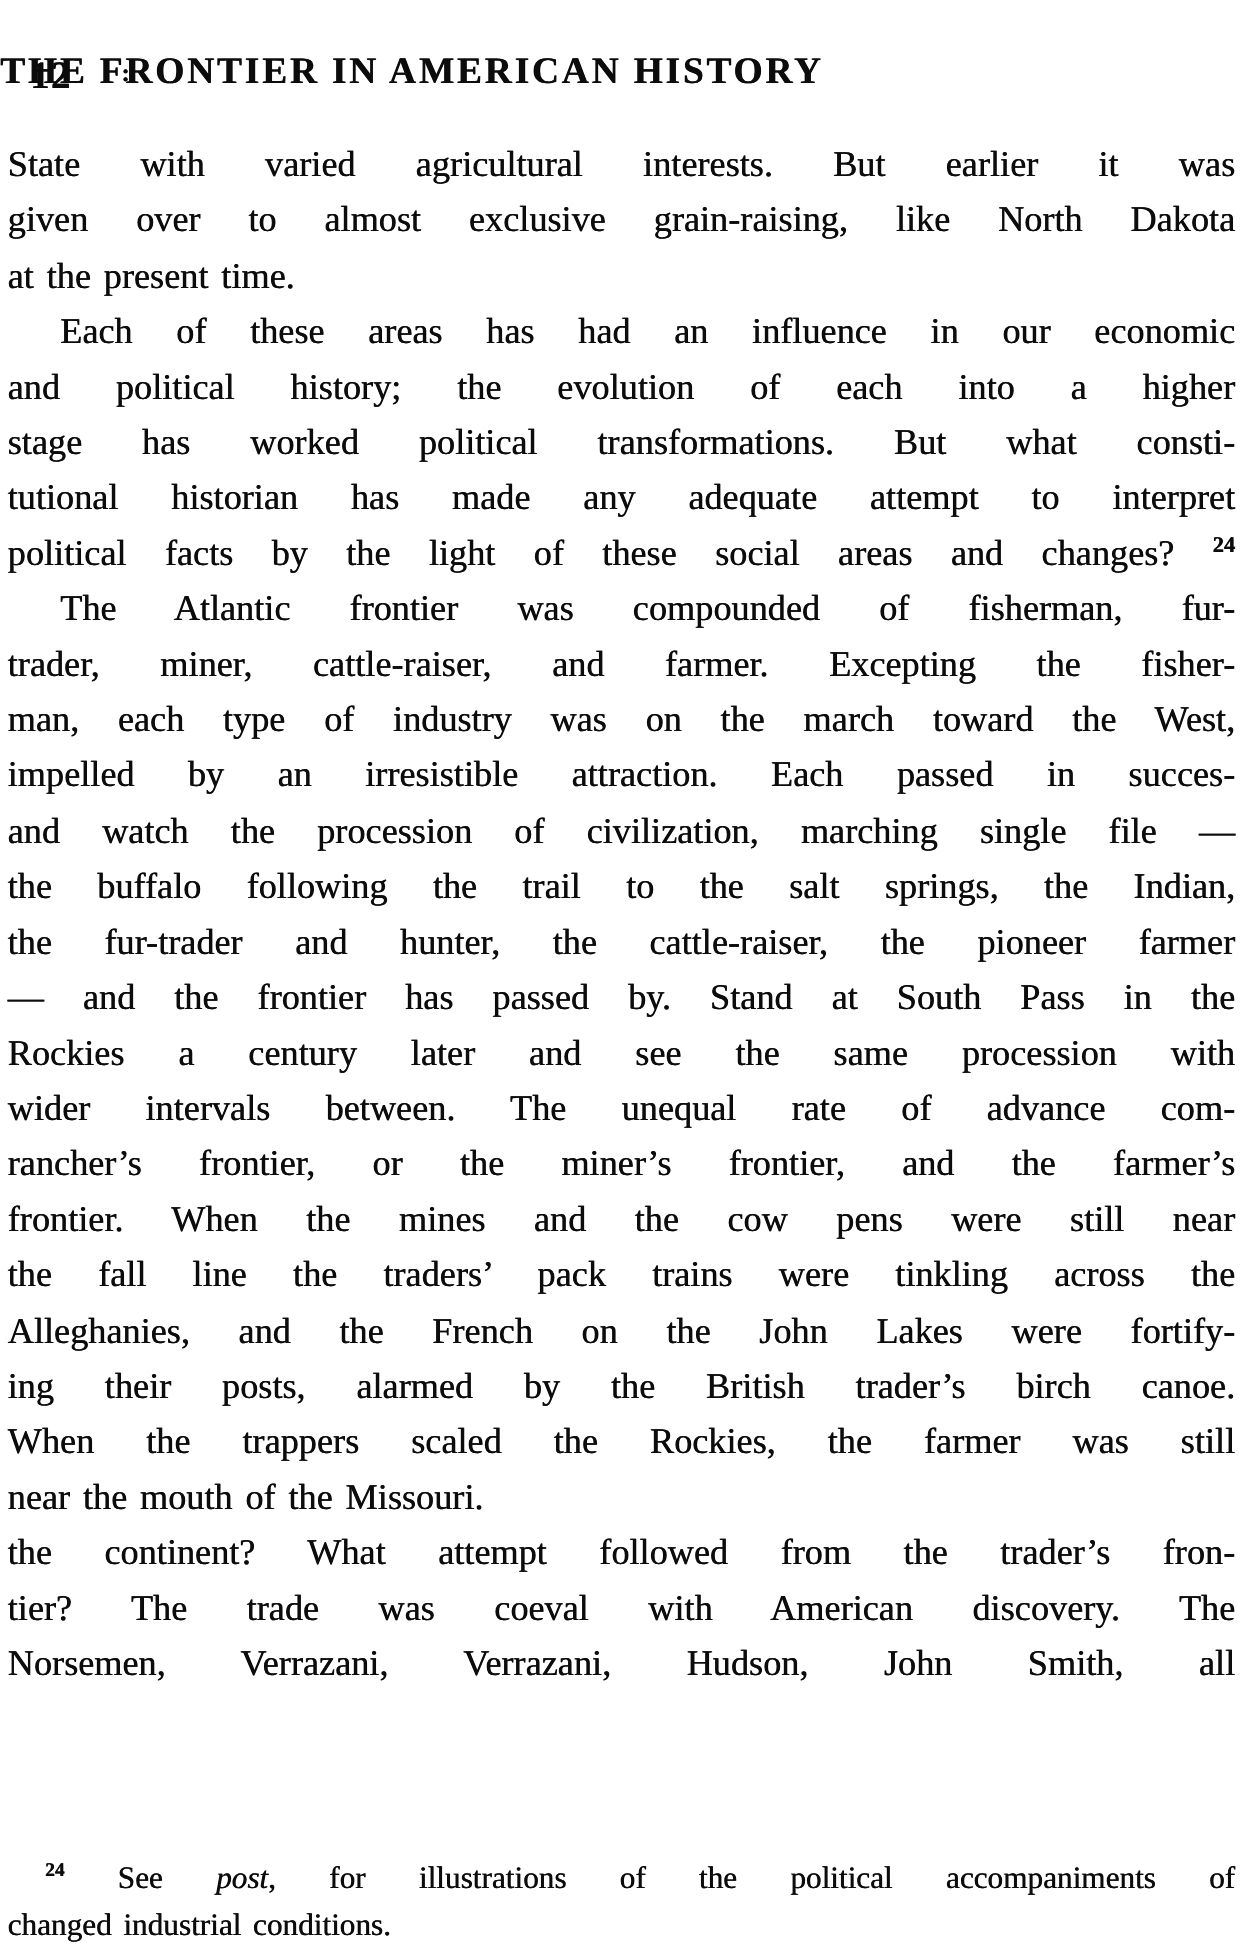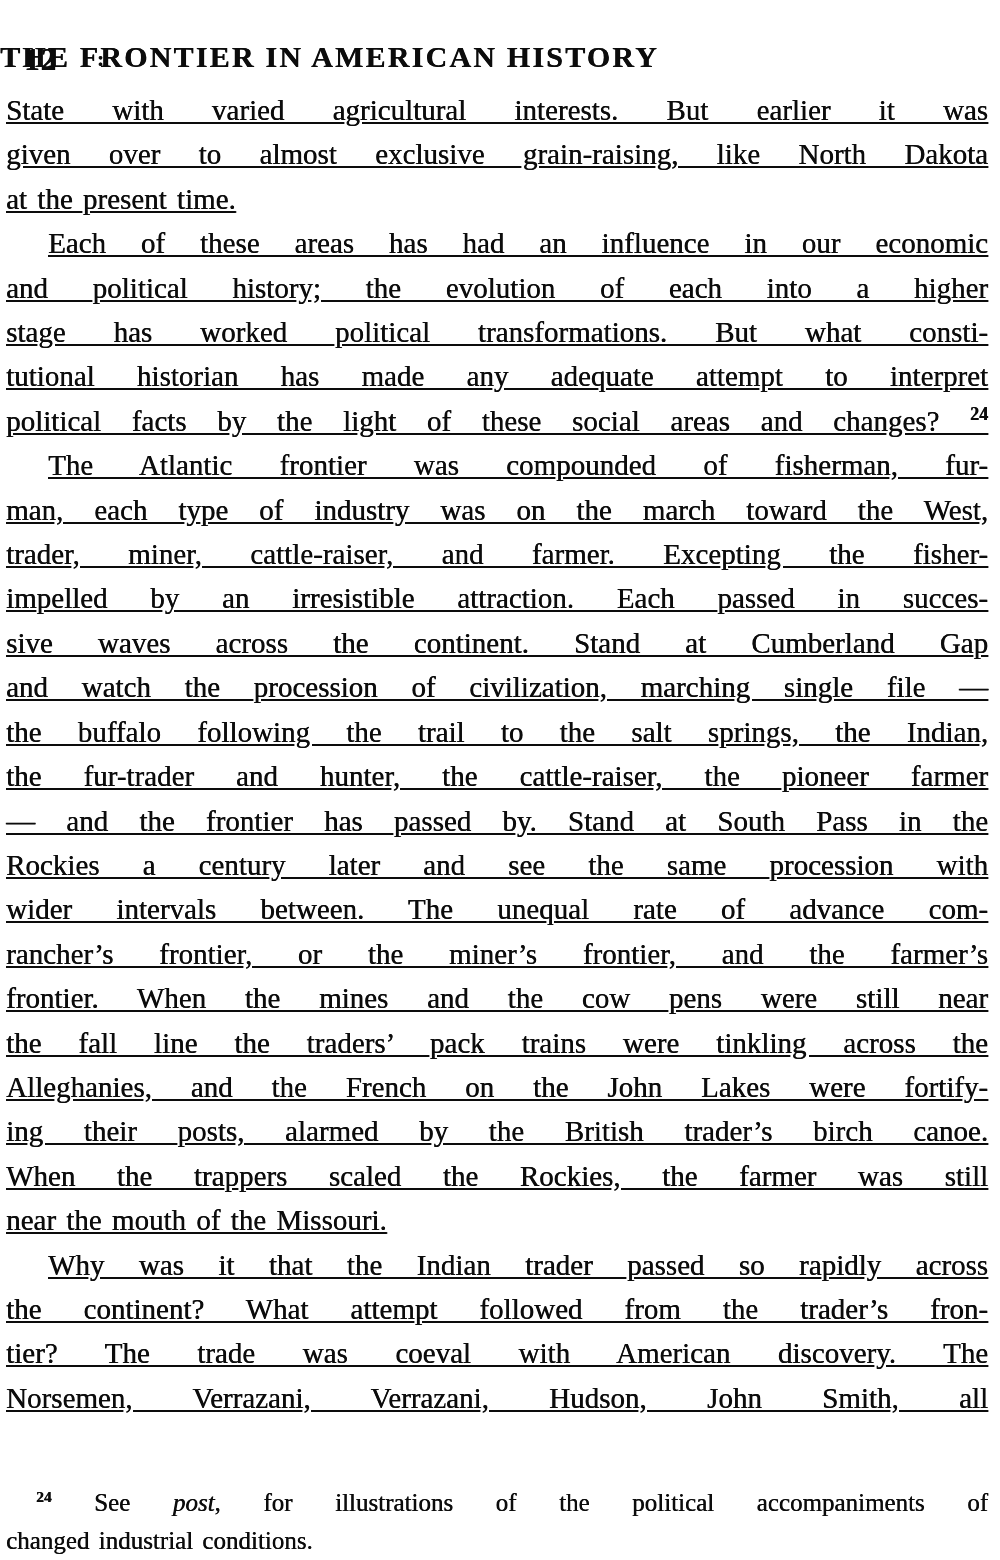--- a/index.html
+++ b/index.html
@@ -38,24 +38,23 @@
   }
   .speck {
     position: absolute;
     left: 97px;
     top: 48px;
     font-size: 20px;
     font-weight: bold;
   }
   .body {
     position: absolute;
-    top: 88px;
+    top: 110px;
     left: 6px;
     width: 982px;
-    text-decoration: underline;
   }
   .line {
     font-size: 29px;
     line-height: 44.4px;
     word-spacing: 3px;
     text-align: justify;
     text-align-last: justify;
   }
   .line.indent { text-indent: 42px; }
   .line.end { text-align-last: left; }
@@ -94,38 +93,36 @@
   <div class="body" id="body-lines">
       <div class="line"><span>State with varied agricultural interests.  But earlier it was</span></div>
       <div class="line"><span>given over to almost exclusive grain-raising, like North Dakota</span></div>
       <div class="line end"><span>at the present time.</span></div>
       <div class="line indent"><span>Each of these areas has had an influence in our economic</span></div>
       <div class="line"><span>and political history; the evolution of each into a higher</span></div>
       <div class="line"><span>stage has worked political transformations.  But what consti-</span></div>
       <div class="line"><span>tutional historian has made any adequate attempt to interpret</span></div>
       <div class="line"><span>political facts by the light of these social areas and changes? </span><span class="sup">24</span></div>
       <div class="line indent"><span>The Atlantic frontier was compounded of fisherman, fur-</span></div>
+      <div class="line"><span>trader, miner, cattle-raiser, and farmer.  Excepting the fisher-</span></div>
       <div class="line"><span>man, each type of industry was on the march toward the West,</span></div>
-      <div class="line"><span>trader, miner, cattle-raiser, and farmer.  Excepting the fisher-</span></div>
       <div class="line"><span>impelled by an irresistible attraction.  Each passed in succes-</span></div>
-      <div class="line"><span>sive waves across the continent.  Stand at Cumberland Gap</span></div>
       <div class="line"><span>and watch the procession of civilization, marching single file —</span></div>
       <div class="line"><span>the buffalo following the trail to the salt springs, the Indian,</span></div>
       <div class="line"><span>the fur-trader and hunter, the cattle-raiser, the pioneer farmer</span></div>
       <div class="line"><span>— and the frontier has passed by.  Stand at South Pass in the</span></div>
       <div class="line"><span>Rockies a century later and see the same procession with</span></div>
       <div class="line"><span>wider intervals between.  The unequal rate of advance com-</span></div>
       <div class="line"><span>rancher’s frontier, or the miner’s frontier, and the farmer’s</span></div>
       <div class="line"><span>frontier.  When the mines and the cow pens were still near</span></div>
       <div class="line"><span>the fall line the traders’ pack trains were tinkling across the</span></div>
       <div class="line"><span>Alleghanies, and the French on the John Lakes were fortify-</span></div>
       <div class="line"><span>ing their posts, alarmed by the British trader’s birch canoe.</span></div>
       <div class="line"><span>When the trappers scaled the Rockies, the farmer was still</span></div>
       <div class="line end"><span>near the mouth of the Missouri.</span></div>
-      <div class="line indent"><span>Why was it that the Indian trader passed so rapidly across</span></div>
       <div class="line"><span>the continent?  What attempt followed from the trader’s fron-</span></div>
       <div class="line"><span>tier?  The trade was coeval with American discovery.  The</span></div>
       <div class="line"><span>Norsemen, Verrazani, Verrazani, Hudson, John Smith, all</span></div>
     </div>
   <div class="footnote" id="footnote-lines">
       <div class="fline indent"><span class="sup">24</span><span> See </span><span class="it">post</span><span>, for illustrations of the political accompaniments of</span></div>
       <div class="fline end"><span>changed industrial conditions.</span></div>
     </div>
 </div>
 

